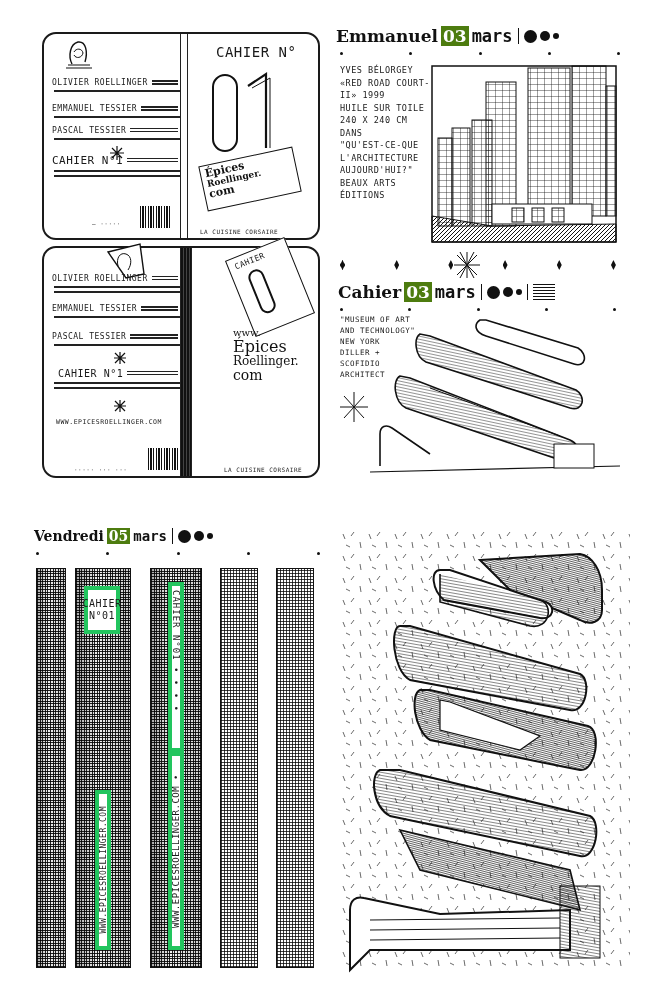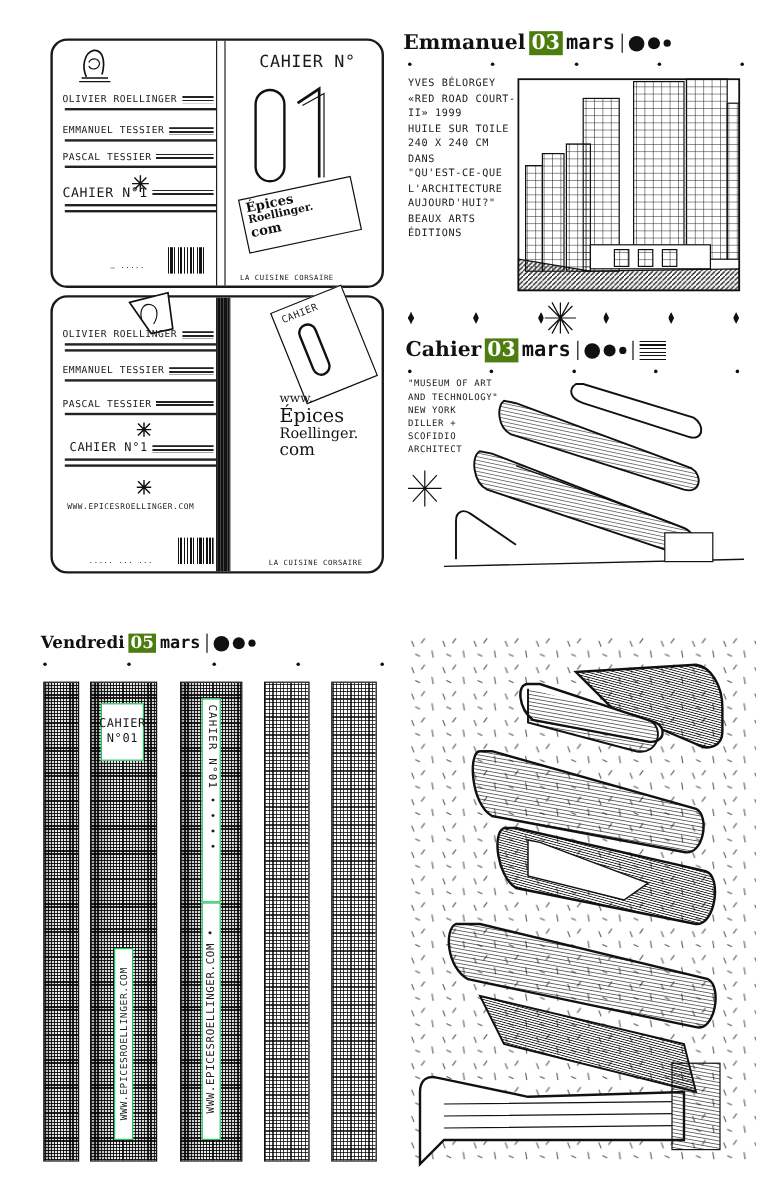--- a/index.html
+++ b/index.html
@@ -35,21 +35,21 @@
   .hatch { position: absolute; border: 1px solid #111;
     background:
       repeating-linear-gradient(0deg, rgba(0,0,0,.75) 0 1px, transparent 1px 3px),
       repeating-linear-gradient(90deg, rgba(0,0,0,.75) 0 1px, transparent 1px 3px),
       #fff; }
   .hatch.heavy { background:
       linear-gradient(90deg, rgba(0,0,0,.35), rgba(0,0,0,.05) 40%, rgba(0,0,0,.2)),
       repeating-linear-gradient(0deg, rgba(0,0,0,.85) 0 1px, transparent 1px 2.6px),
       repeating-linear-gradient(90deg, rgba(0,0,0,.85) 0 1px, transparent 1px 2.6px),
       #fff; }
-  .tag { position: absolute; background: #fff; border: 1px solid #22c55e; font-size: 9px; display: flex; align-items: center; justify-content: center; }
+  .tag { position: absolute; background: #fff; border: 4px solid #22c55e; font-size: 9px; display: flex; align-items: center; justify-content: center; }
   .tag.vertical span { writing-mode: vertical-rl; transform: rotate(180deg); white-space: nowrap; }
   .tag.vertical-down span { writing-mode: vertical-rl; white-space: nowrap; }
 
   svg { position: absolute; overflow: visible; }
 </style>
 </head>
 <body>
 
 <div class="abs spread" style="left:42px;top:32px;width:278px;height:208px;">
 

